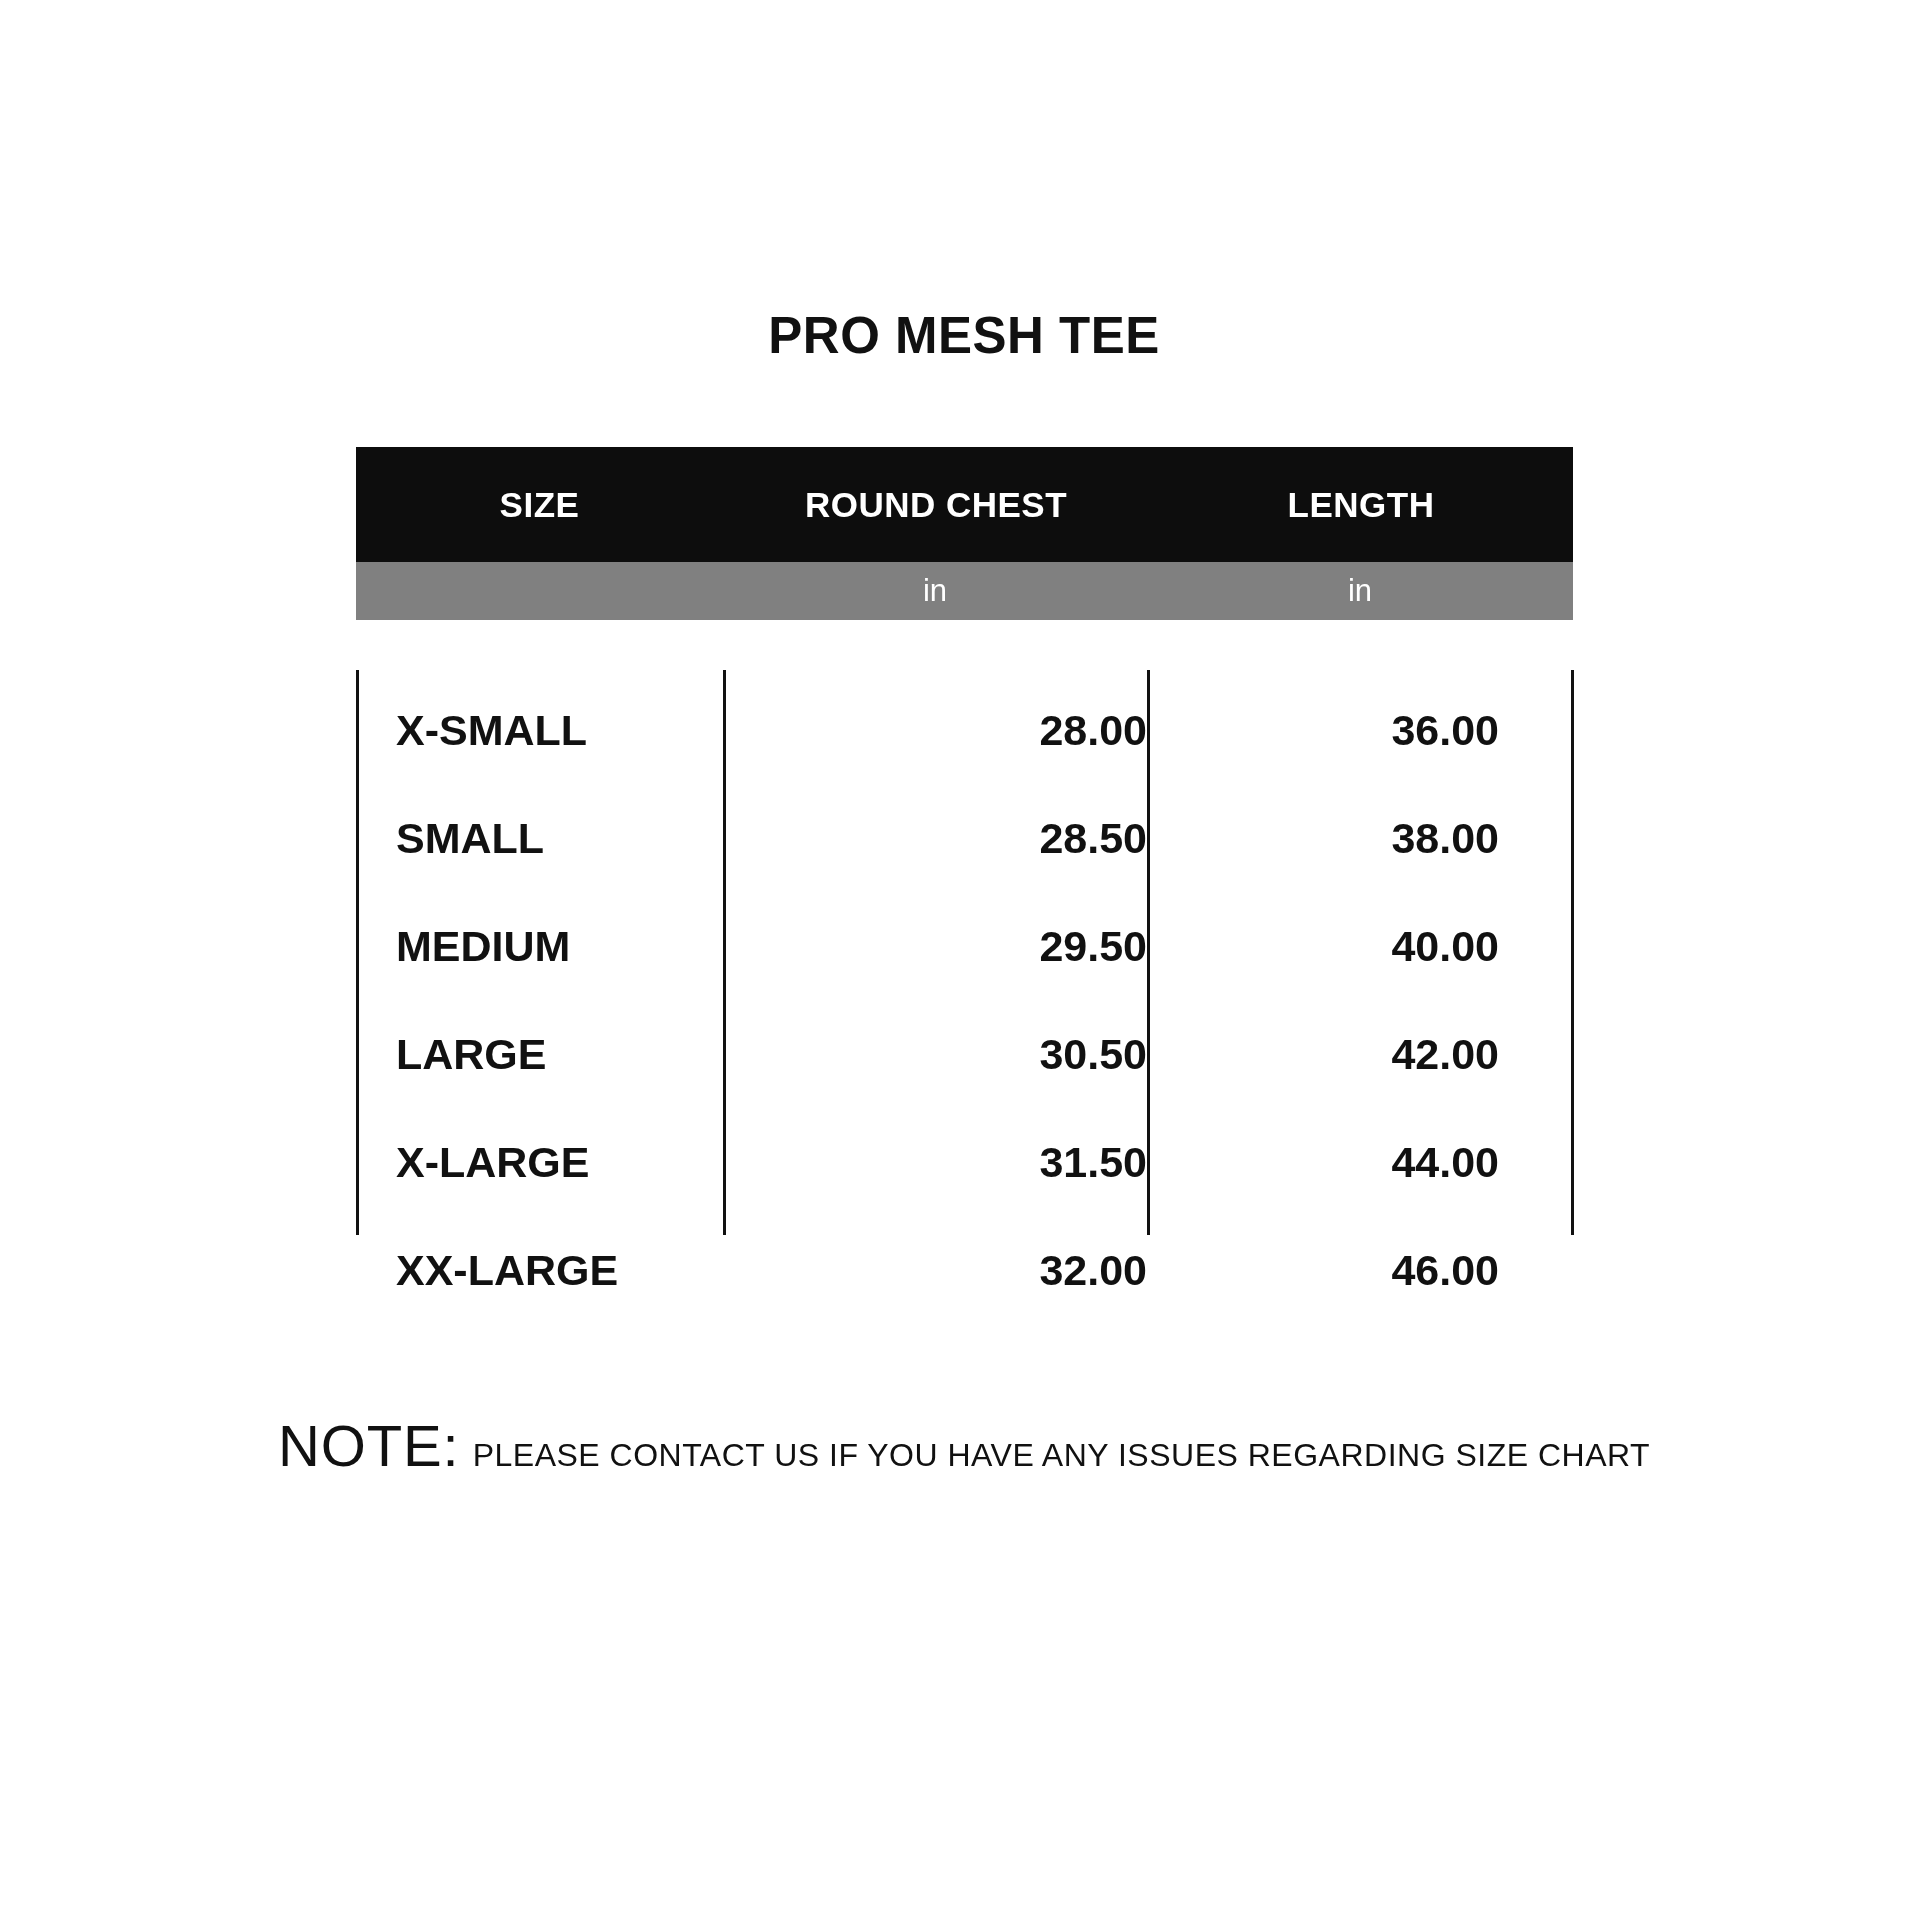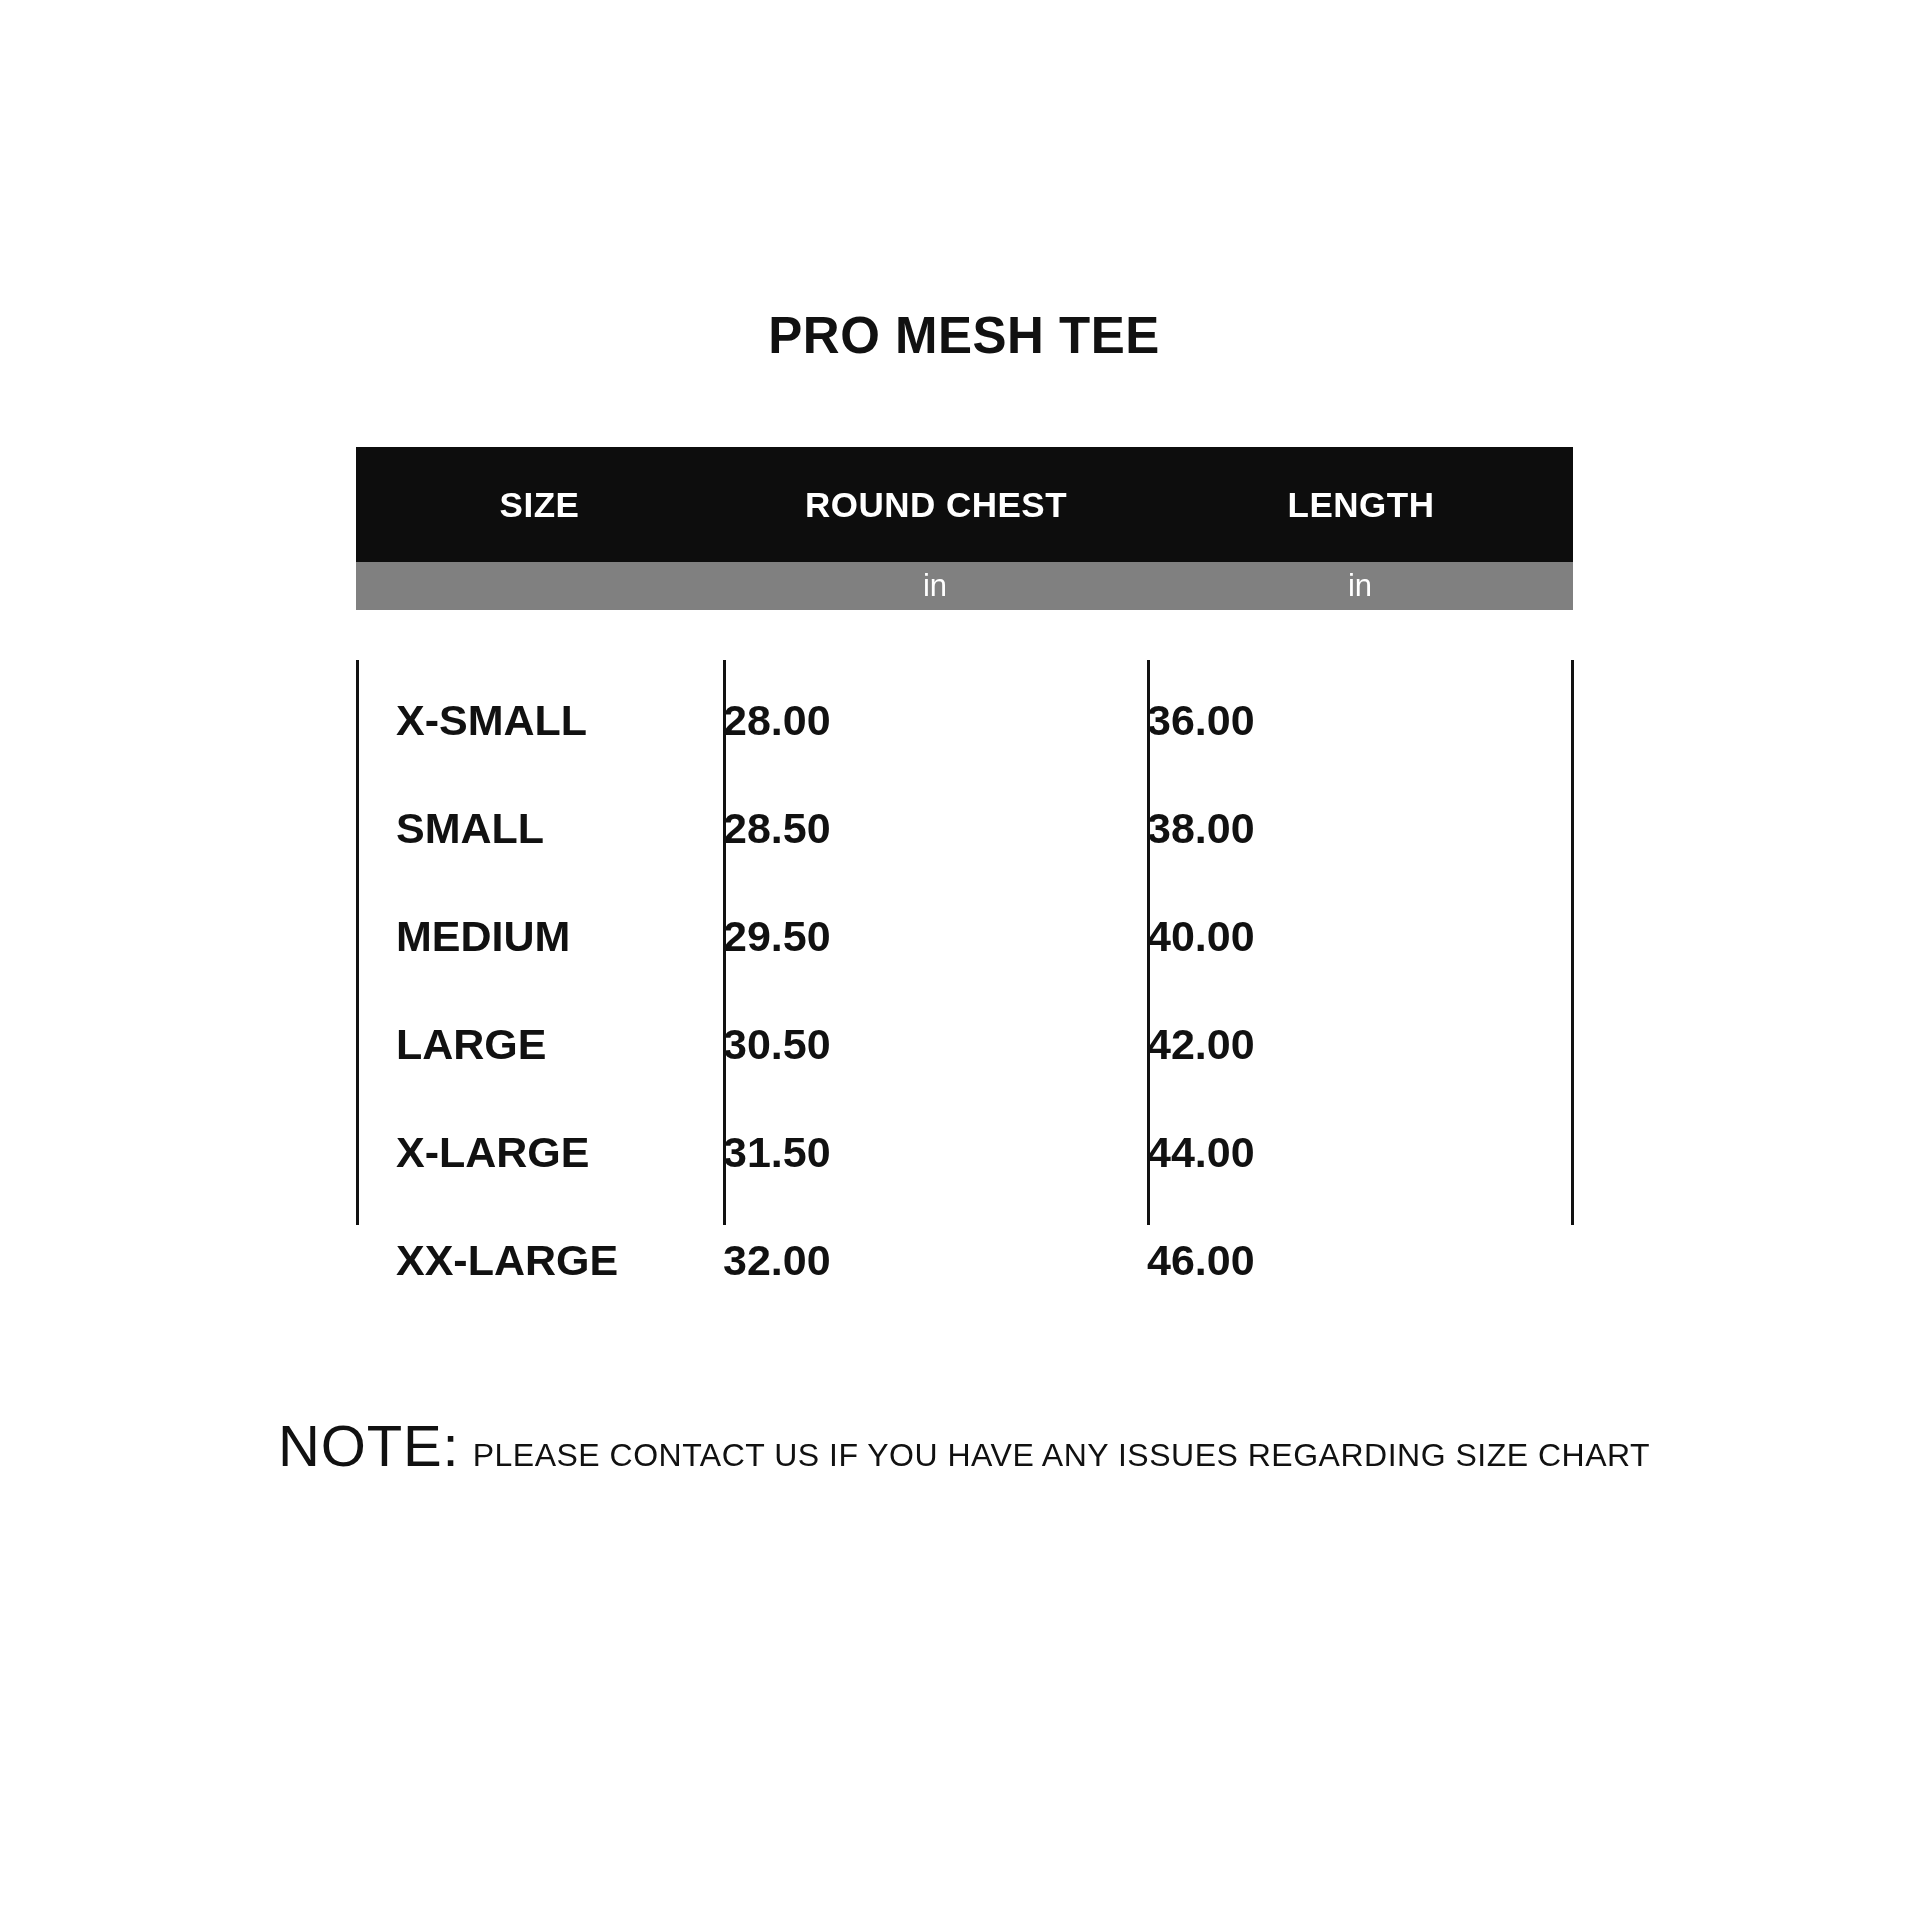--- a/index.html
+++ b/index.html
@@ -46,21 +46,21 @@
   .header-cell {
     color: #ffffff;
     font-size: 35px;
     font-weight: bold;
     text-align: center;
     letter-spacing: 0.5px;
   }
   .unit-row {
     display: flex;
     background: #808080;
-    height: 48px;
+    height: 58px;
     align-items: center;
   }
   .unit-cell {
     color: #ffffff;
     font-size: 31px;
     text-align: center;
     font-weight: normal;
   }
   .col-size { width: 367px; }
   .col-len  { width: 424px; }
@@ -88,21 +88,21 @@
     color: #111111;
     margin-top: 12px;
   }
   .cell-size {
     width: 367px;
     padding-left: 40px;
     box-sizing: border-box;
     text-align: left;
   }
   .cell-num {
-    text-align: left;
+    text-align: right;
   }
   .cell-len { width: 424px; }
   .cell-chest { width: 352px; }
 
   .note {
     position: absolute;
     top: 1412px;
     left: 0;
     width: 1928px;
     text-align: center;

